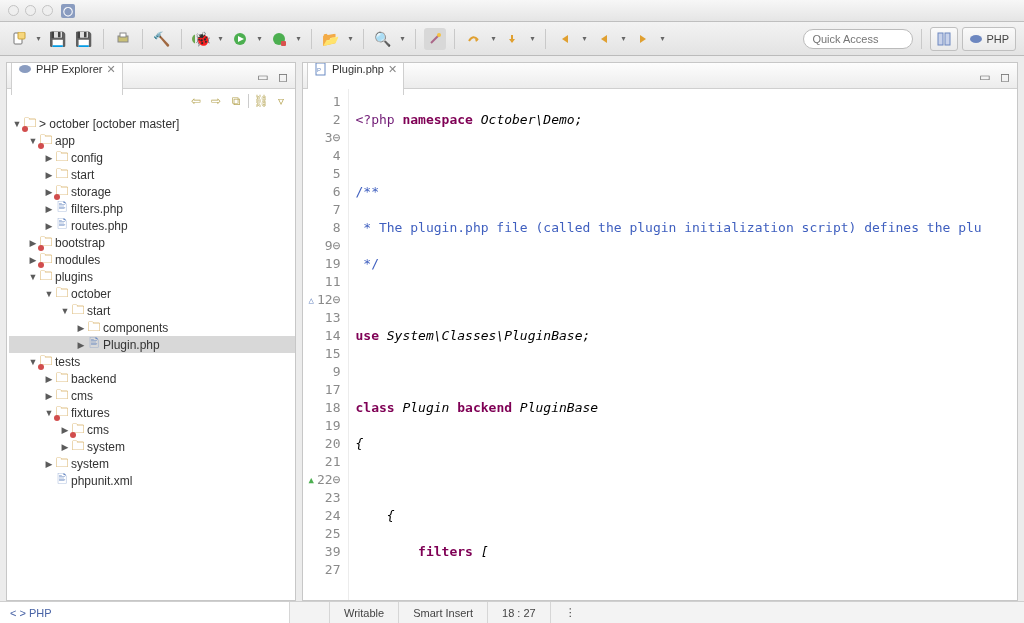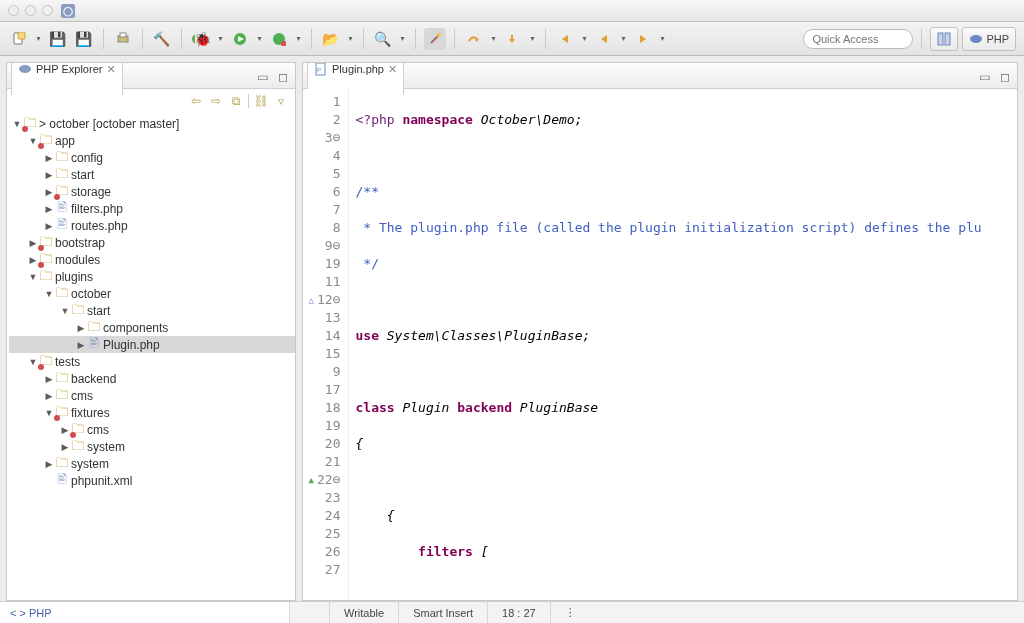--- a/index.html
+++ b/index.html
@@ -539,21 +539,21 @@
           <div>9</div>
           <div>17</div>
           <div>18</div>
           <div>19</div>
           <div>20</div>
           <div>21</div>
           <div><span class="gutter-mark" style="color:#4caf50">▲</span>22⊖</div>
           <div>23</div>
           <div>24</div>
           <div>25</div>
-          <div>26</div>
+          <div>39</div>
           <div>27</div>
       </div>
       <div class="code">
 <span class="code-line"><span class="tok-tag">&lt;?php</span><span class="tok-key"> namespace</span><span class="tok-plain"> October\Demo;</span></span>
 <span class="code-line"></span>
 <span class="code-line"><span class="tok-comm">/**</span></span>
 <span class="code-line"><span class="tok-comm"> * The plugin.php file (called the plugin initialization script) defines the plu</span></span>
 <span class="code-line"><span class="tok-comm"> */</span></span>
 <span class="code-line"></span>
 <span class="code-line"><span class="tok-key">use</span><span class="tok-plain"> System\Classes\PluginBase;</span></span>

